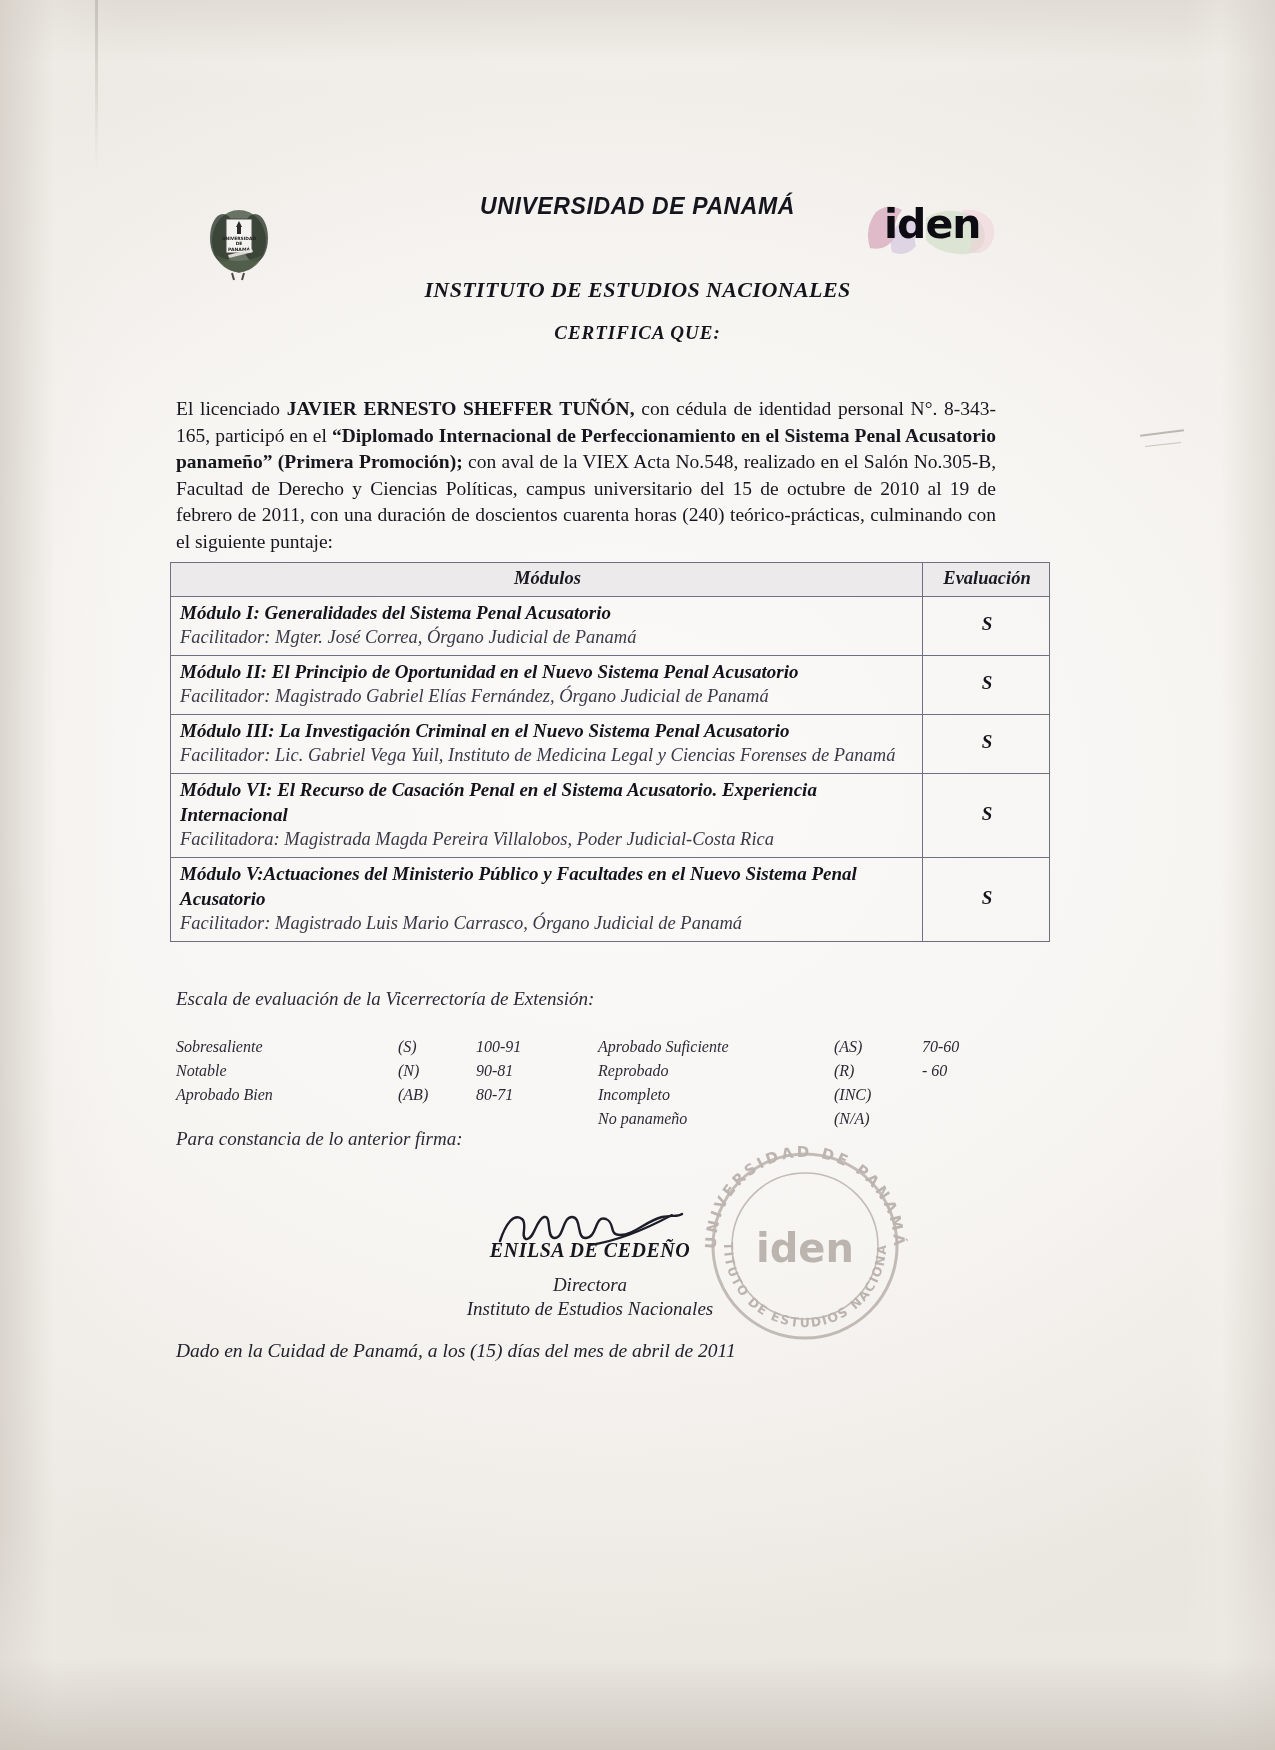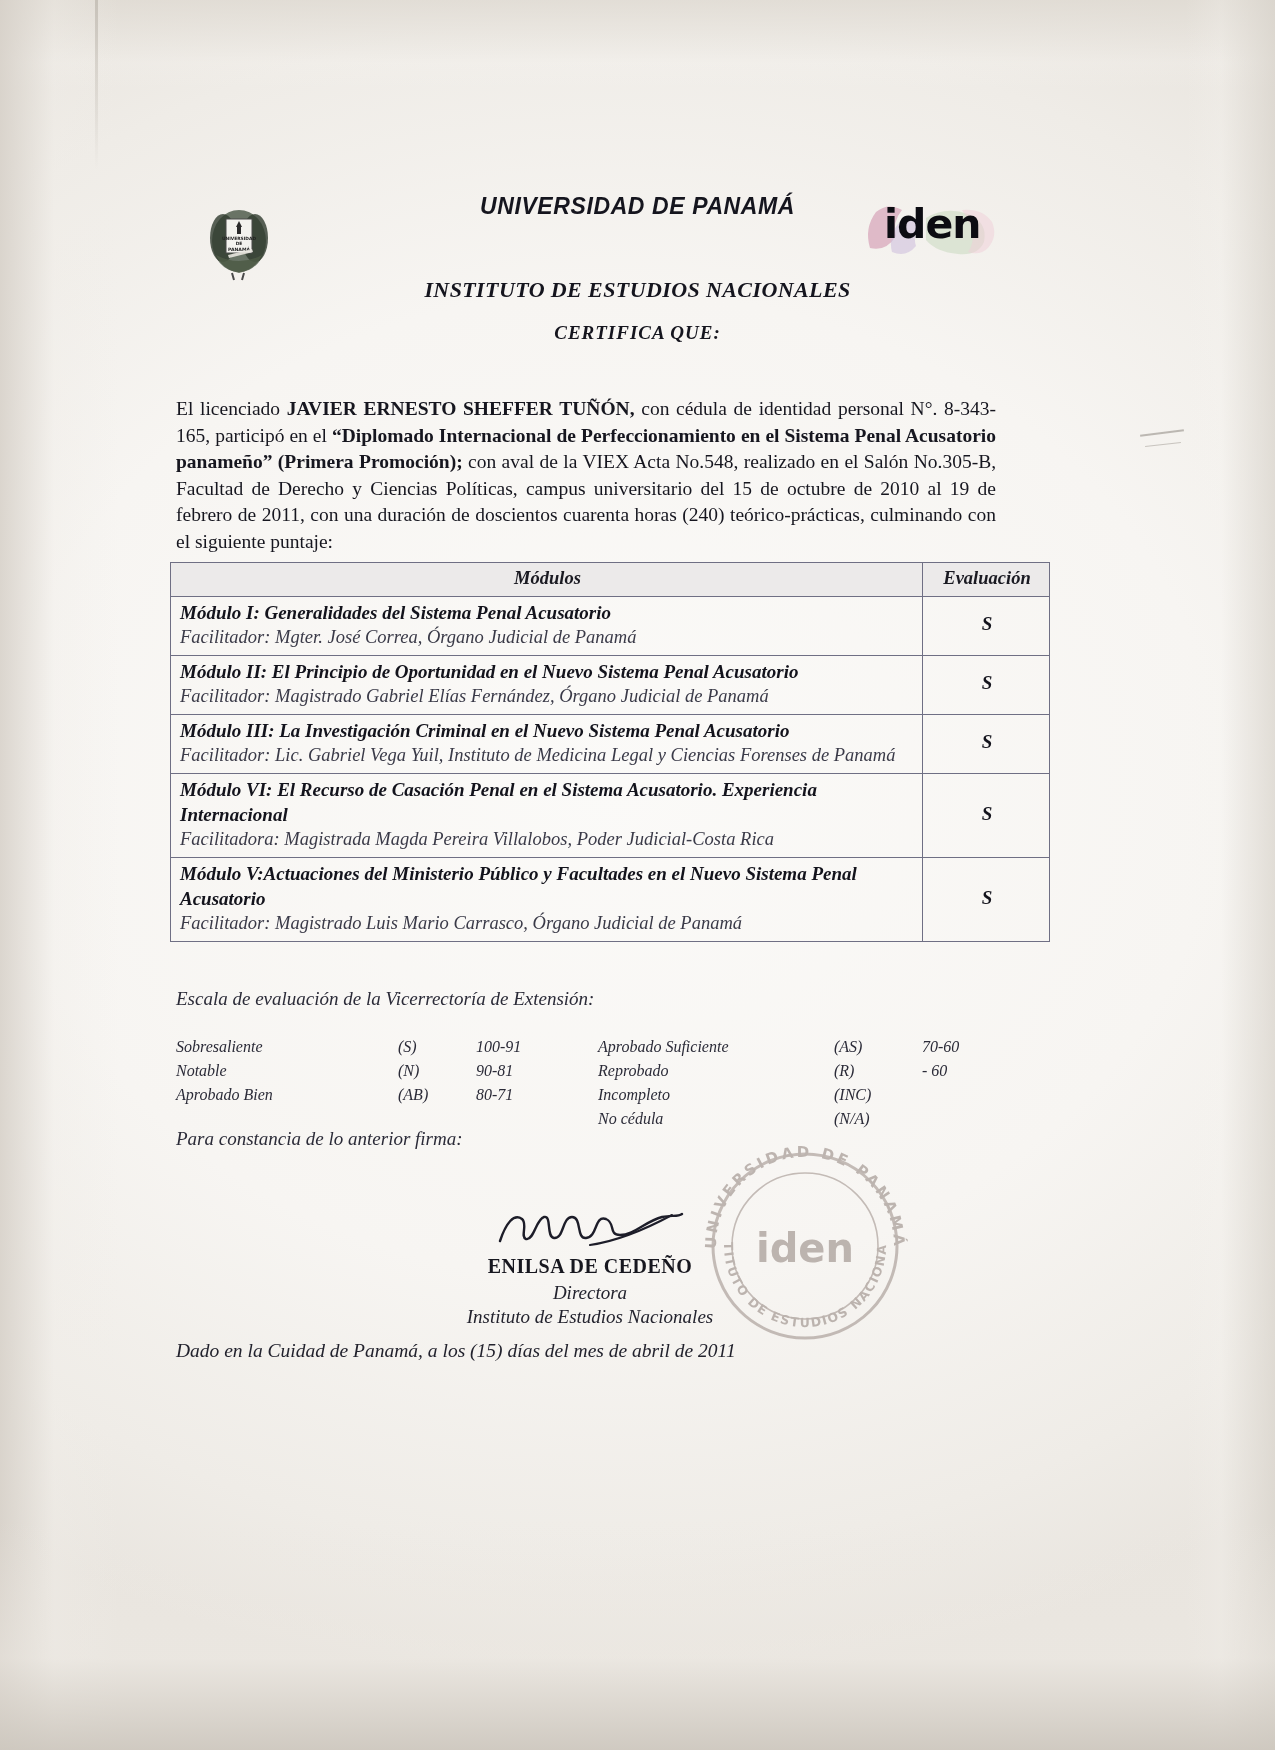--- a/index.html
+++ b/index.html
@@ -223,31 +223,31 @@
     top: 1205px;
     width: 420px;
     text-align: center;
   }
   .sig-scribble {
     position: relative;
     height: 38px;
     margin-bottom: -4px;
   }
   .sig-name {
+    font-style: italic;
     font-weight: bold;
     font-size: 20px;
     letter-spacing: 0.5px;
     color: #17171f;
-    margin-top: 16px;
   }
   .sig-role {
     font-style: italic;
     font-size: 19px;
     color: #23232e;
-    margin-top: 4px;
+    margin-top: 12px;
   }
   .sig-org {
     font-style: italic;
     font-size: 19px;
     color: #23232e;
     margin-top: 2px;
   }
   .dado {
     position: absolute;
     left: 176px;
@@ -395,21 +395,21 @@
       <div class="sc-abbr">(AB)</div>
       <div class="sc-range">80-71</div>
       <div class="sc-name2">Incompleto</div>
       <div class="sc-abbr2">(INC)</div>
       <div class="sc-range2"></div>
     </div>
     <div class="scale-row">
       <div class="sc-name"></div>
       <div class="sc-abbr"></div>
       <div class="sc-range"></div>
-      <div class="sc-name2">No cédula</div>
+      <div class="sc-name2">No panameño</div>
       <div class="sc-abbr2">(N/A)</div>
       <div class="sc-range2"></div>
     </div>
   </div>
 
   <div class="constancia">Para constancia de lo anterior firma:</div>
 
   <div class="stamp">
     <svg width="230" height="230" viewBox="0 0 230 230">
       <defs>

